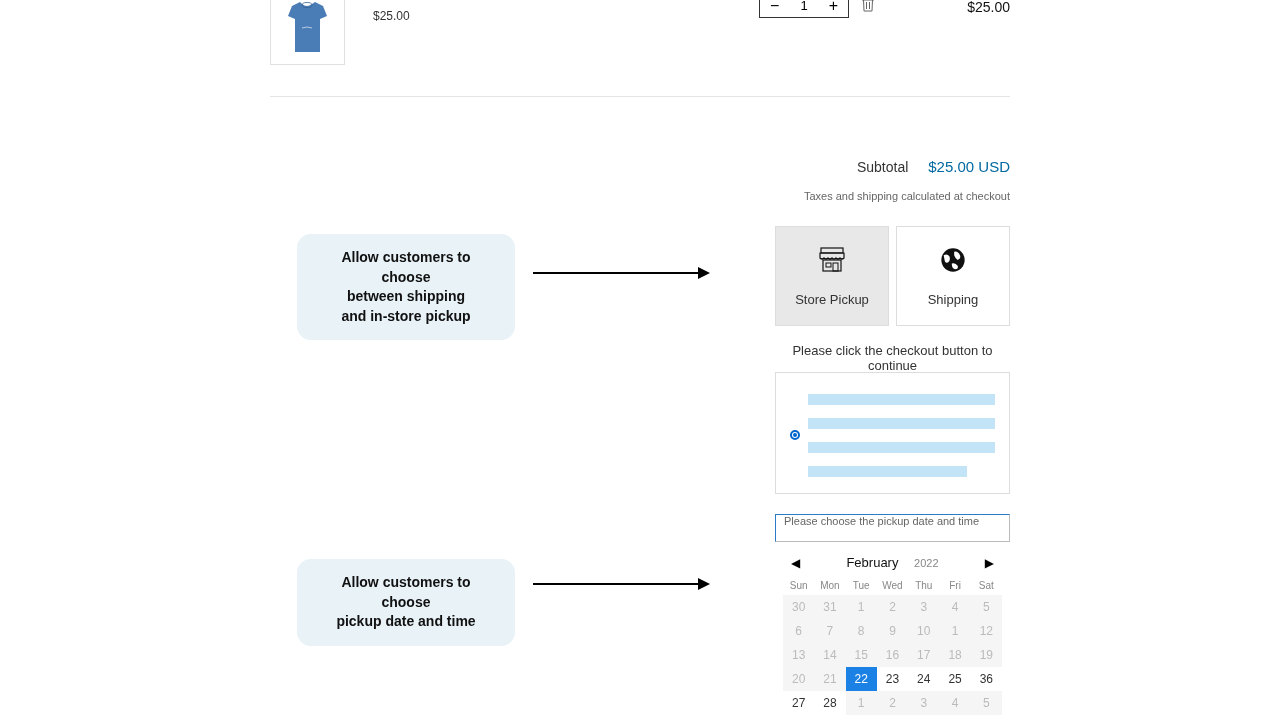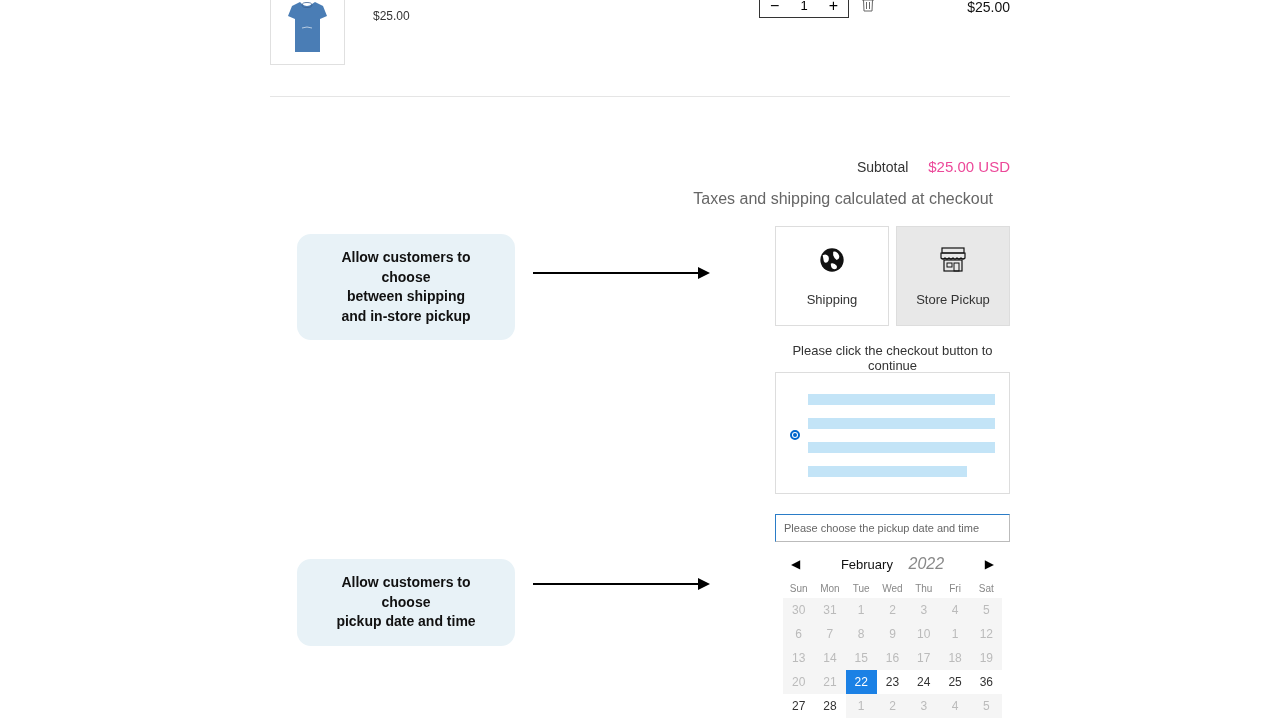--- a/index.html
+++ b/index.html
@@ -93,27 +93,27 @@
       display: flex;
       align-items: baseline;
       gap: 20px;
     }
     .subtotal-label {
       font-size: 14px;
       color: #333;
     }
     .subtotal-value {
       font-size: 15px;
-      color: #ec4899;
+      color: #0369a1;
     }
     .tax-note {
       position: absolute;
-      right: 287px;
+      right: 270px;
       top: 190px;
-      font-size: 16px;
+      font-size: 11px;
       color: #666;
     }
     .callout {
       position: absolute;
       background: #e8f2f7;
       border-radius: 14px;
       padding: 14px 20px;
       font-size: 14px;
       font-weight: 700;
       color: #111;
@@ -229,21 +229,21 @@
       top: 514px;
       width: 235px;
       height: 28px;
       border: 1px solid #bbb;
       border-top: 1px solid #2a7cc7;
       border-left: 1px solid #2a7cc7;
       padding: 0 8px;
       font-size: 11px;
       color: #666;
       display: flex;
-      align-items: center;
+      align-items: flex-start;
     }
     .calendar {
       position: absolute;
       left: 775px;
       top: 545px;
       width: 235px;
       background: #fff;
     }
     .cal-header {
       display: flex;
@@ -254,23 +254,22 @@
     .cal-nav {
       cursor: pointer;
       user-select: none;
       font-size: 12px;
     }
     .cal-title {
       font-size: 13px;
       color: #111;
     }
     .cal-year {
-      font-size: 16px;
+      font-size: 11px;
       color: #888;
-      font-style: italic;
       margin-left: 12px;
     }
     .cal-grid {
       display: grid;
       grid-template-columns: repeat(7, 1fr);
       text-align: center;
       padding: 0 8px;
     }
     .cal-dow {
       font-size: 10px;
@@ -330,36 +329,36 @@
 <div class="tax-note">Taxes and shipping calculated at checkout</div>
 
 <div class="callout callout-1">
   <span>Allow customers to choose</span><br>
   <span>between shipping</span><br>
   <span>and in-store pickup</span>
 </div>
 <div class="arrow arrow-1"></div>
 
 <div class="delivery-options">
-  <div class="delivery-card">
-    <svg width="28" height="28" viewBox="0 0 24 24">
-      <circle cx="12" cy="12" r="10" fill="#111"></circle>
-      <path d="M4 8 Q7 6 9 9 Q10 12 8 14 Q6 15 5 13 M13 5 Q16 4 18 8 Q19 11 16 12 Q14 11 13 8 M11 15 Q14 14 16 17 Q17 20 14 20 Q11 19 11 16" fill="#fff"></path>
-    </svg>
-    <span class="delivery-card-label">Shipping</span>
-  </div>
   <div class="delivery-card selected">
     <svg width="30" height="28" viewBox="0 0 30 28">
       <rect x="4" y="2" width="22" height="5" fill="none" stroke="#111" stroke-width="1.2"></rect>
       <path d="M3 7 L27 7 L27 12 Q25 14 23 12 Q21 14 19 12 Q17 14 15 12 Q13 14 11 12 Q9 14 7 12 Q5 14 3 12 Z" fill="none" stroke="#111" stroke-width="1.2"></path>
       <rect x="6" y="14" width="18" height="11" fill="none" stroke="#111" stroke-width="1.2"></rect>
       <rect x="16" y="17" width="5" height="8" fill="none" stroke="#111" stroke-width="1"></rect>
       <rect x="9" y="17" width="5" height="4" fill="none" stroke="#111" stroke-width="1"></rect>
     </svg>
     <span class="delivery-card-label">Store Pickup</span>
+  </div>
+  <div class="delivery-card">
+    <svg width="28" height="28" viewBox="0 0 24 24">
+      <circle cx="12" cy="12" r="10" fill="#111"></circle>
+      <path d="M4 8 Q7 6 9 9 Q10 12 8 14 Q6 15 5 13 M13 5 Q16 4 18 8 Q19 11 16 12 Q14 11 13 8 M11 15 Q14 14 16 17 Q17 20 14 20 Q11 19 11 16" fill="#fff"></path>
+    </svg>
+    <span class="delivery-card-label">Shipping</span>
   </div>
 </div>
 
 <div class="checkout-msg">Please click the checkout button to continue</div>
 
 <div class="location-box">
   <div class="radio-dot"></div>
   <div class="placeholder-lines">
     <div class="placeholder-line"></div>
     <div class="placeholder-line"></div>

